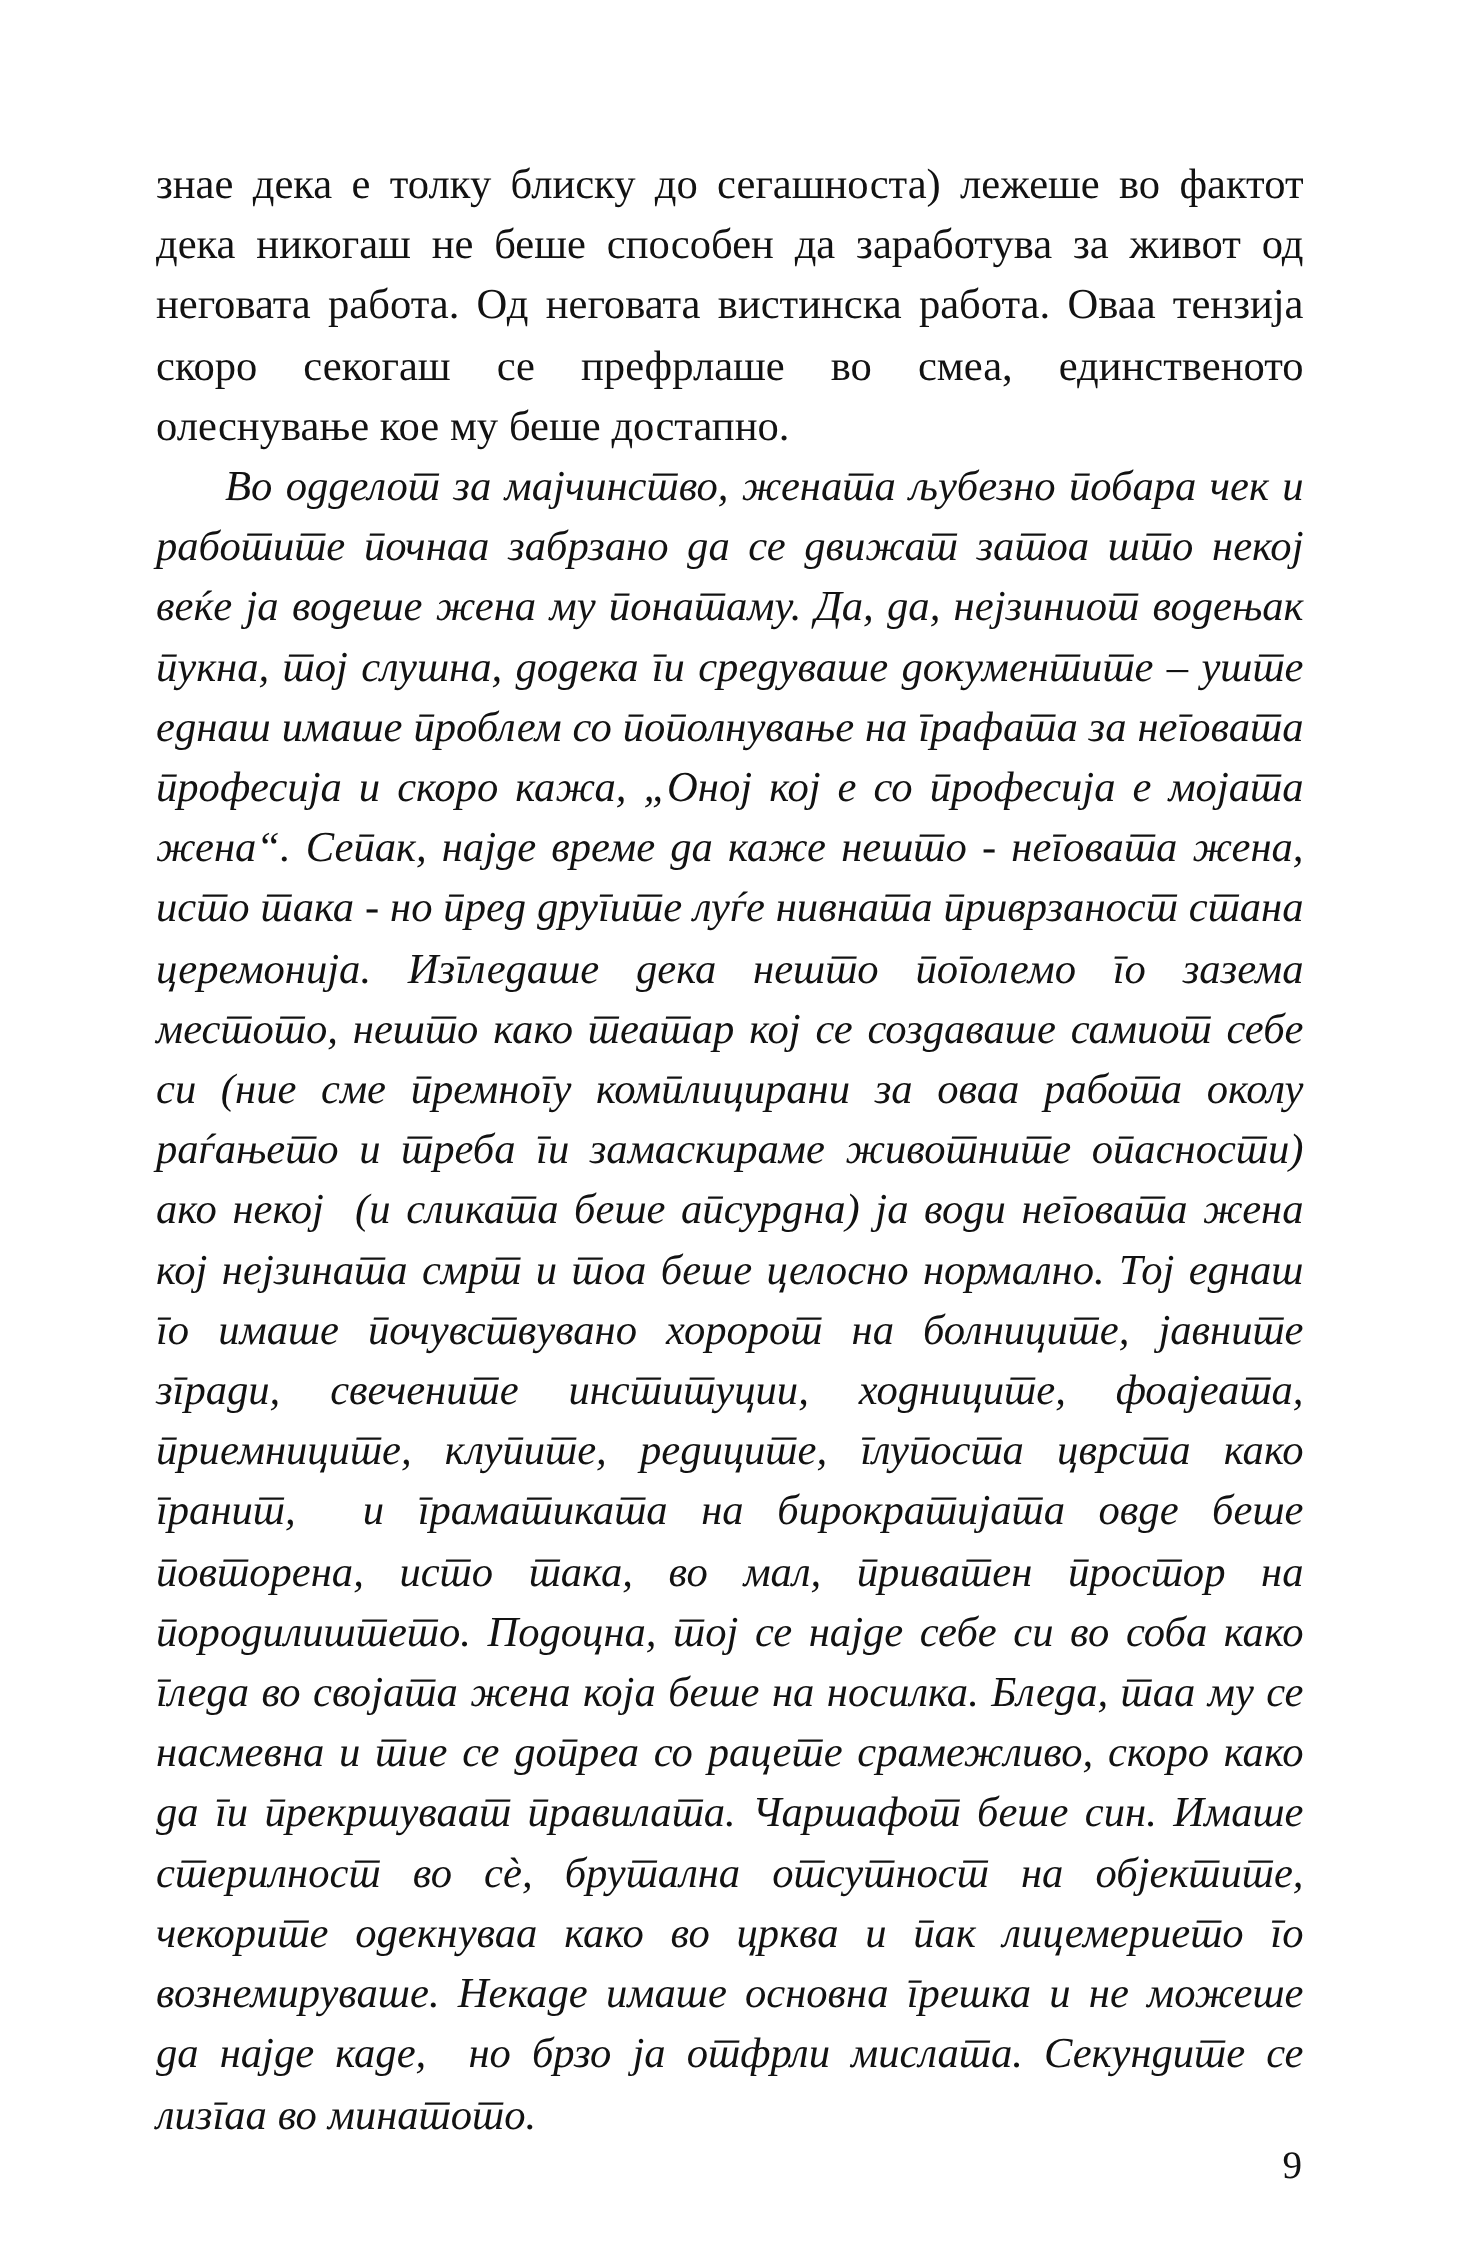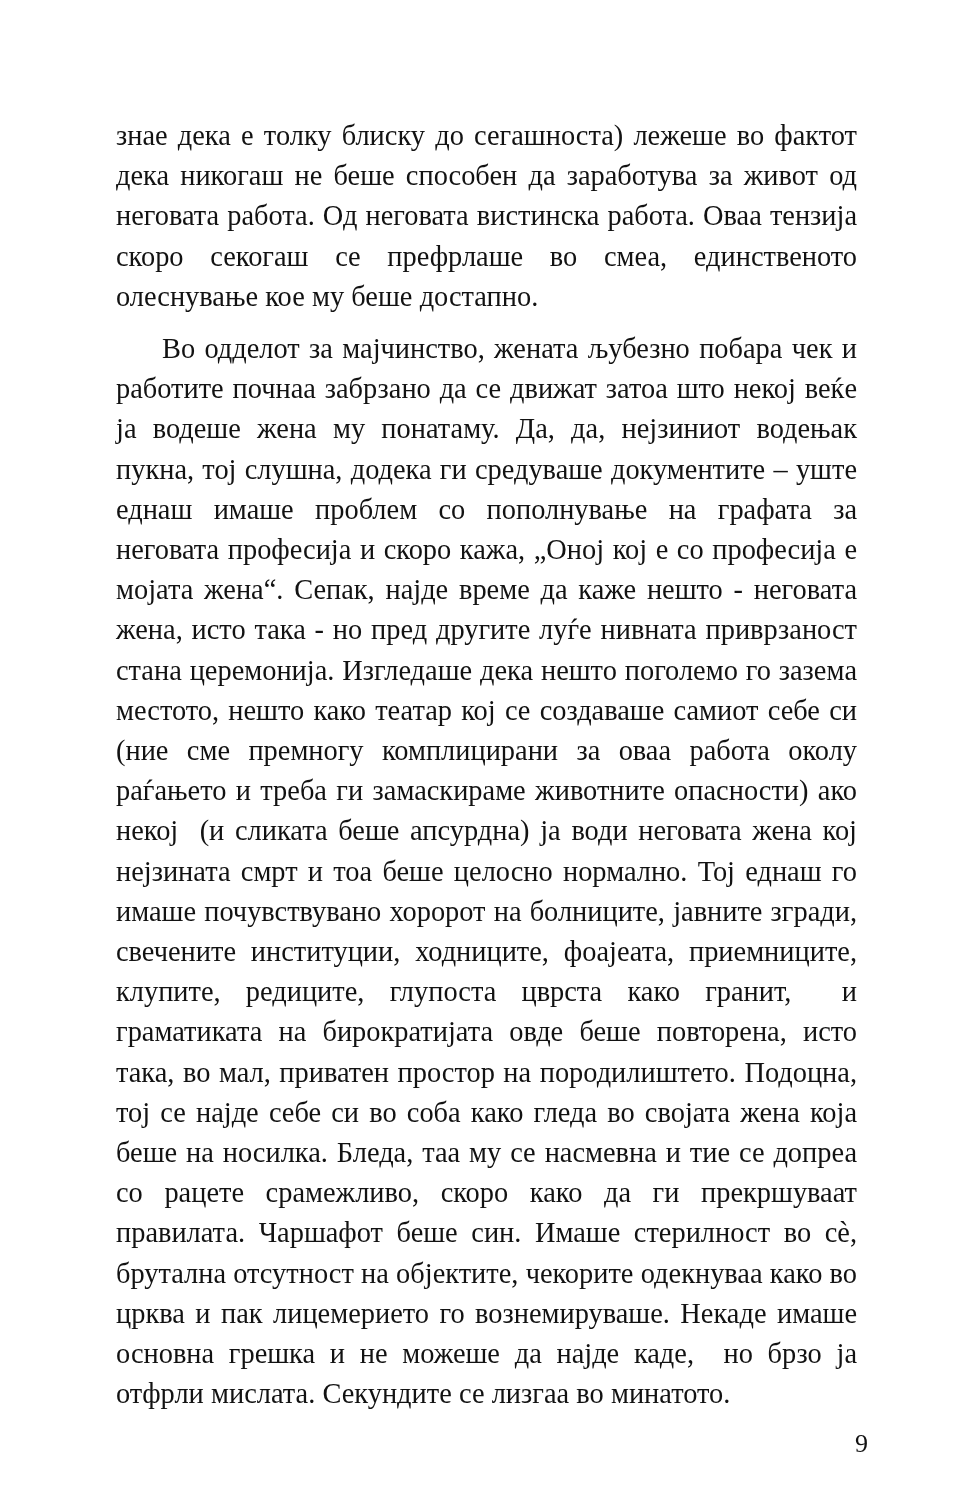--- a/index.html
+++ b/index.html
@@ -19,35 +19,36 @@
   }
 
   .text-block {
     position: absolute;
     left: 104px;
     top: 104px;
     width: 765px;
   }
 
   .body-paragraph {
-    margin: 12px;
+    margin: 0;
     font-family: "Liberation Serif", "DejaVu Serif", serif;
     font-size: 28.4px;
     line-height: 40.2px;
     color: #121212;
     text-align: justify;
     text-justify: inter-word;
     -webkit-hyphens: none;
     hyphens: none;
     white-space: pre-wrap;
     word-spacing: 0.1px;
   }
 
   .body-paragraph.indented {
     text-indent: 46px;
+    font-style: italic;
   }
 
   .page-number {
     position: absolute;
     left: 0;
     top: 1429px;
     width: 868px;
     text-align: right;
     font-family: "Liberation Serif", "DejaVu Serif", serif;
     font-size: 26px;

